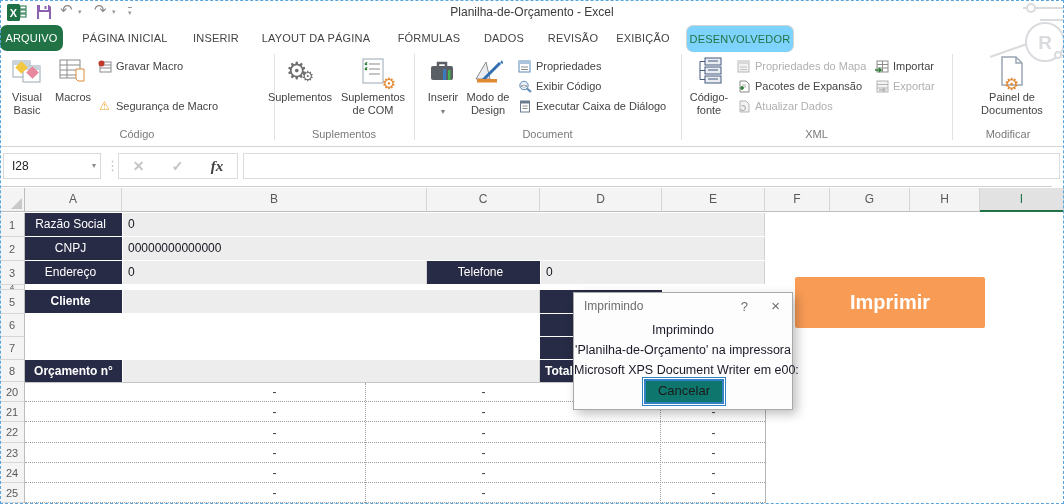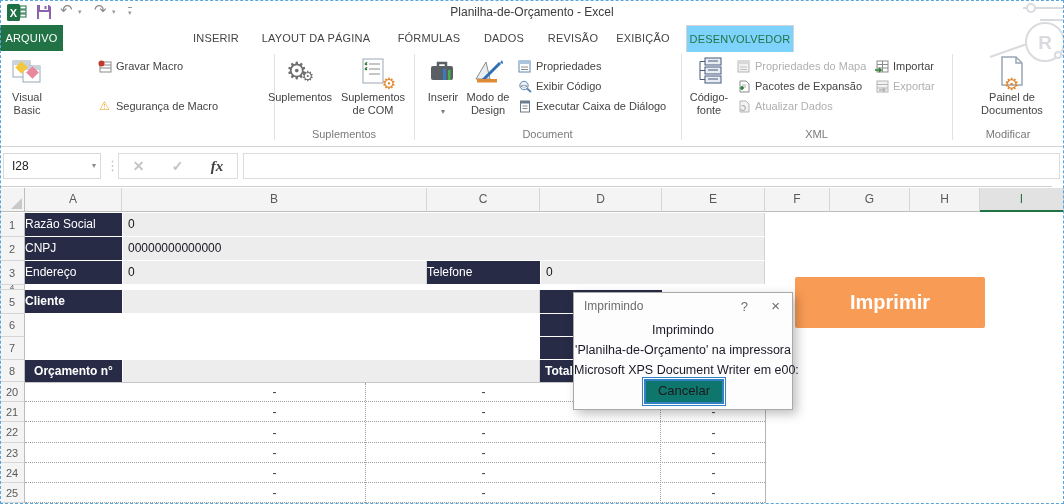--- a/index.html
+++ b/index.html
@@ -10,21 +10,21 @@
   .frame { position:absolute; inset:0; border:1px dashed #58a6dd; pointer-events:none; z-index:200; }
 
   
   .titlebar { position:absolute; left:0; top:0; width:1064px; height:25px; background:#fff; }
   .win-title { position:absolute; left:0; top:5px; width:100%; text-align:center; font-size:12px; color:#3b3b3b; }
   .qat-glyph { font-size:15px; color:#8a8a8a; line-height:18px; }
   .qat-caret { font-size:7px; color:#9a9a9a; }
 
   
   .tabs { position:absolute; left:0; top:25px; width:1064px; height:26px; background:#fff; }
-  .tab { position:absolute; top:0; height:26px; line-height:26px; text-align:center; font-size:11px; color:#444; letter-spacing:.2px; }
+  .tab { position:absolute; top:0; height:26px; line-height:26px; text-align:center; font-size:11px; color:#444; letter-spacing:.2px;border-radius:7px; }
   .tab-file { background:#217346; color:#fff; }
   .tab-active { background:#7dd3fc; color:#217346; border:1px solid #d5d5d5; border-bottom:none; height:27px; z-index:5; }
 
   
   .ribbon { position:absolute; left:0; top:51px; width:1064px; height:96px; background:#fff; border-bottom:1px solid #d4d4d4; }
   .rsep { position:absolute; top:3px; height:86px; width:1px; background:#e2e2e2; }
   .rgrouplabel { position:absolute; top:77px; font-size:11px; color:#7a7a7a; text-align:center; }
   .rbig { position:absolute; top:2px; height:88px; text-align:center; font-size:11px; color:#444; cursor:default; }
   .rbig .ric { height:36px; display:flex; align-items:center; justify-content:center; }
   .rbig .rlabel { line-height:13px; padding-top:2px; }
@@ -43,21 +43,21 @@
   
   .corner { position:absolute; left:0; top:188px; width:25px; height:24px; background:#f4f4f4; border-right:1px solid #bdbdbd; border-bottom:1px solid #bdbdbd; }
   .corner:after { content:""; position:absolute; right:2px; bottom:2px; border-left:11px solid transparent; border-bottom:11px solid #c9c9c9; }
   .colhdr { position:absolute; top:188px; height:24px; background:#f4f4f4; border-right:1px solid #d6d6d6; border-bottom:1px solid #bdbdbd; text-align:center; font-size:12px; color:#5a5a5a; line-height:23px; }
   .colhdr-active { background:#e2e2e2; color:#217346; border-bottom:2px solid #217346; }
   .rowhdr { position:absolute; left:0; width:25px; background:#f4f4f4; border-right:1px solid #bdbdbd; border-bottom:1px solid #d6d6d6; text-align:center; font-size:11px; color:#5a5a5a; overflow:hidden; }
 
   
   .dk { position:absolute; background:#272b45; color:#fff; font-size:12px; overflow:hidden; white-space:nowrap; }
   .lg { position:absolute; background:#ededed; color:#15151f; font-size:12px; padding-left:5px; overflow:hidden; white-space:nowrap; border-right:1px solid #d2d2d2; }
-  .ralign { text-align:left; padding-right:6px; }
+  .ralign { text-align:center; padding-right:6px; }
   .bold { font-weight:bold; }
   .dashcell { position:absolute; text-align:center; font-size:12px; color:#3c3c3c; }
   .dotline-h { position:absolute; border-bottom:1px dotted #9f9f9f; height:1px; }
   .dotline-v { position:absolute; border-left:1px dotted #9f9f9f; width:1px; }
 
   
   .printbtn { position:absolute; left:795px; top:277px; width:190px; height:51px; background:#f89b55; border-radius:2px; color:#fff; font-size:20px; font-weight:bold; text-align:center; line-height:51px; z-index:8; cursor:pointer; }
 
   
   .dlg { position:absolute; left:573px; top:292px; width:220px; height:118px; background:#fdfdfd; border:1px solid #a9a9a9; box-shadow:4px 4px 10px rgba(0,0,0,.25); z-index:50; }
@@ -106,20 +106,21 @@
     </svg>
     <span class="abs qat-glyph" style="left:60px;top:1px">↶</span>
     <span class="abs qat-caret" style="left:78px;top:8px">▾</span>
     <span class="abs qat-glyph" style="left:94px;top:1px">↷</span>
     <span class="abs qat-caret" style="left:112px;top:8px">▾</span>
     <span class="abs qat-caret" style="left:128px;top:7px;border-top:1px solid #9a9a9a;padding-top:1px">▾</span>
   </div>
 
   <div class="tabs">
     <div class="tab tab-file" style="left:0;width:63px">ARQUIVO</div>
+    <div class="tab" style="left:70px;width:110px">PÁGINA INICIAL</div>
     <div class="tab" style="left:186px;width:60px">INSERIR</div>
     <div class="tab" style="left:254px;width:124px">LAYOUT DA PÁGINA</div>
     <div class="tab" style="left:392px;width:74px">FÓRMULAS</div>
     <div class="tab" style="left:476px;width:56px">DADOS</div>
     <div class="tab" style="left:542px;width:62px">REVISÃO</div>
     <div class="tab" style="left:610px;width:66px">EXIBIÇÃO</div>
     <div class="tab tab-active" style="left:686px;width:108px">DESENVOLVEDOR</div>
   </div>
 
   <div class="ribbon">
@@ -136,35 +137,51 @@
           <rect x="1" y="4" width="17" height="4" fill="#c9d3dc"></rect>
           <rect x="11" y="9" width="17" height="16" fill="#fff" stroke="#9aa7b4"></rect>
           <rect x="11" y="9" width="17" height="4" fill="#c9d3dc"></rect>
           <rect x="5" y="6" width="9" height="9" fill="#f3c73f" transform="rotate(45 9.5 10.5)"></rect>
           <rect x="16" y="11" width="9" height="9" fill="#e8889d" transform="rotate(45 20.5 15.5)"></rect>
         </svg>
           </span>
         </div>
       <div class="rlabel">Visual Basic</div>
     </div>
+    <div class="rbig" style="left:51px;width:44px">
+      <div class="ric">
+          <span>
+        <svg width="30" height="28" viewBox="0 0 30 28">
+          <rect x="2" y="3" width="20" height="18" fill="#fff" stroke="#8b8b8b"></rect>
+          <line x1="2" y1="8" x2="22" y2="8" stroke="#8b8b8b"></line>
+          <line x1="2" y1="13" x2="22" y2="13" stroke="#8b8b8b"></line>
+          <line x1="2" y1="18" x2="22" y2="18" stroke="#8b8b8b"></line>
+          <line x1="9" y1="3" x2="9" y2="21" stroke="#8b8b8b"></line>
+          <path d="M18 12 h8 v12 h-6 l-2 -2 z" fill="#fff" stroke="#e08a33"></path>
+        </svg>
+          </span>
+        </div>
+      <div class="rlabel">Macros</div>
+    </div>
     <div class="rsmall" style="left:97px;top:6px">
       <span class="sic">
         <svg width="14" height="13" viewBox="0 0 14 13">
             <rect x="2" y="2" width="11" height="10" fill="#fff" stroke="#8b8b8b"></rect>
             <line x1="2" y1="5" x2="13" y2="5" stroke="#8b8b8b"></line>
             <line x1="2" y1="8" x2="13" y2="8" stroke="#8b8b8b"></line>
             <circle cx="3.5" cy="3.5" r="3" fill="#c0392b"></circle>
           </svg>
       </span>
       <span>Gravar Macro</span>
     </div>
     <div class="rsmall" style="left:97px;top:46px">
       <span class="sic" style="color:#f0a52d;font-size:12px">⚠</span>
       <span>Segurança de Macro</span>
     </div>
+    <div class="rgrouplabel" style="left:0;width:274px">Código</div>
 
     <div class="rbig" style="left:266px;width:68px">
       <div class="ric">
         <span class="gear" style="font-size:24px;line-height:24px">⚙</span>
           <span class="gear" style="font-size:14px;margin-left:-6px;margin-top:10px">⚙</span>
       </div>
       <div class="rlabel">Suplementos</div>
     </div>
     <div class="rbig" style="left:336px;width:74px">
       <div class="ric" style="position:relative">

